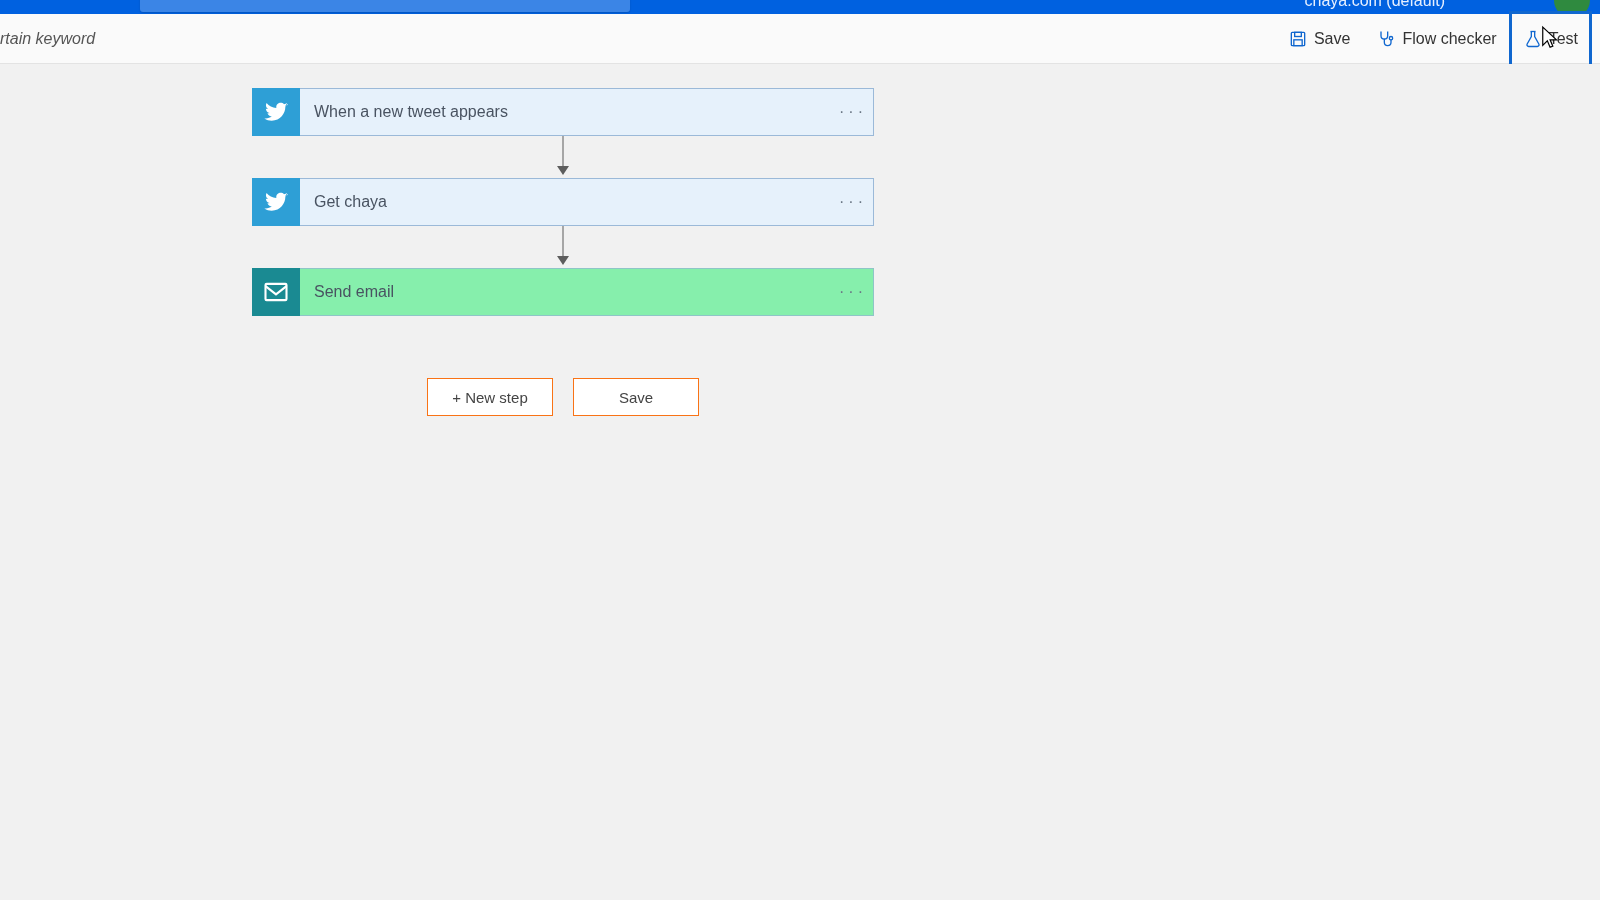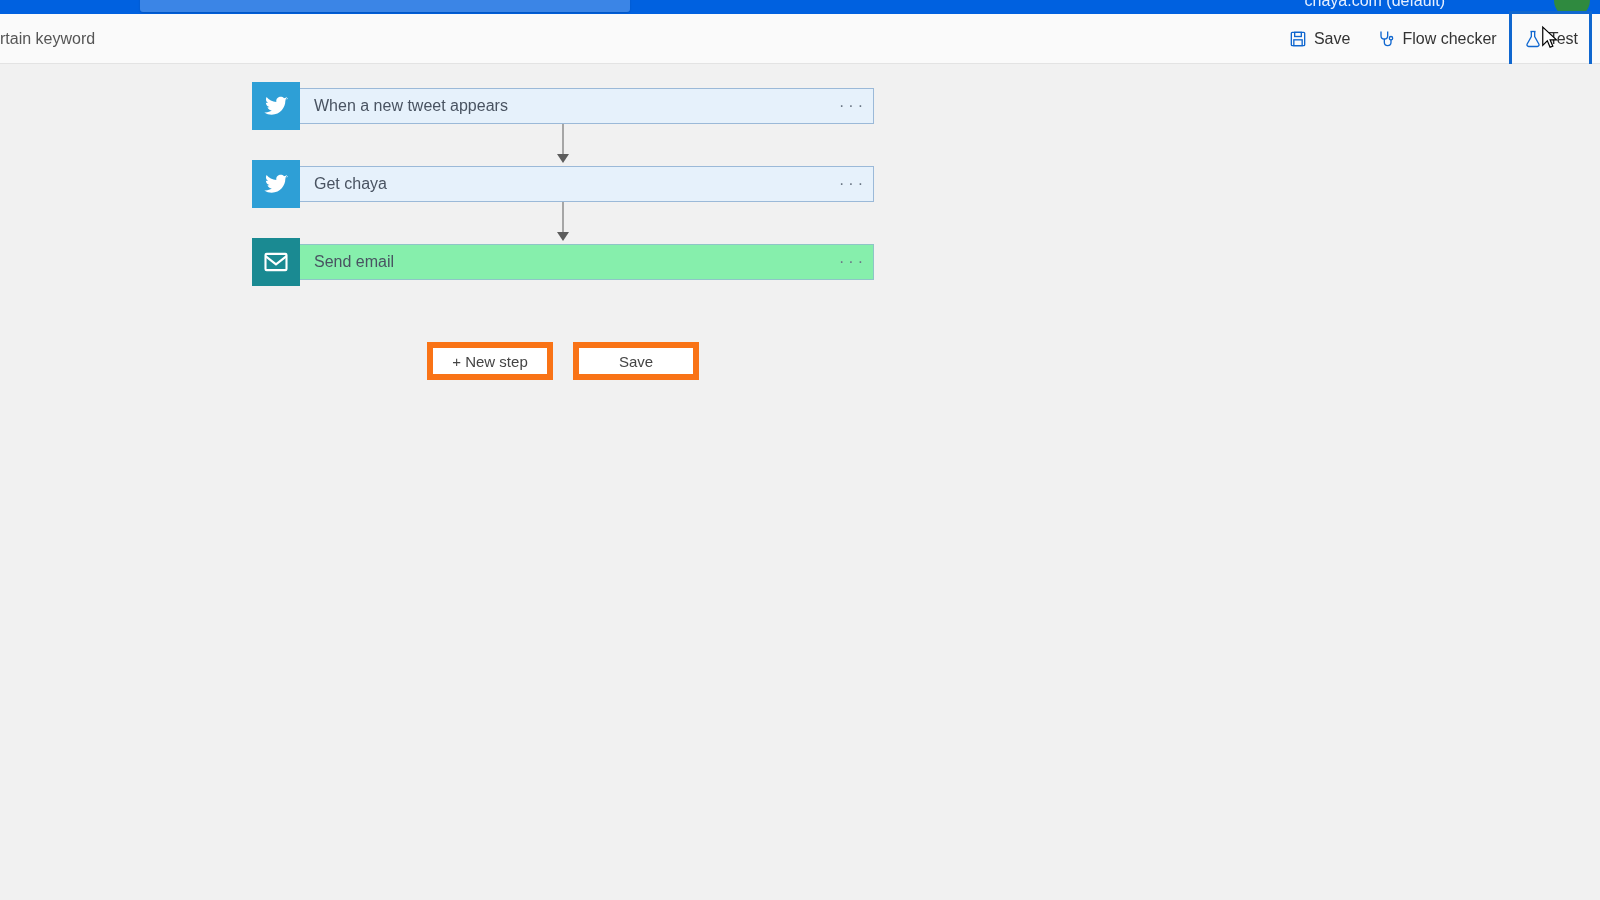--- a/index.html
+++ b/index.html
@@ -48,20 +48,21 @@
     align-items: center;
   }
   .toolbar .flow-title {
     position: absolute;
     left: 0; top: 0; height: 100%;
     display: flex; align-items: center;
     padding-left: 0;
     font-size: 16px;
     color: #555;
     white-space: nowrap;
+    font-style: italic;
   }
   .toolbar .actions {
     position: absolute;
     right: 12px; top: 0; height: 100%;
     display: flex; align-items: center;
   }
   .toolbar .action {
     display: flex; align-items: center;
     padding: 6px 10px;
     font-size: 16px;
@@ -101,21 +102,21 @@
     background: #f1f1f1;
     overflow: auto;
   }
   .col {
     position: absolute;
     left: 252px; top: 24px;
     width: 622px;
   }
   .step {
     width: 622px;
-    height: 36px;
+    height: 48px;
     border: 1px solid #9bb9d8;
     display: flex;
     align-items: center;
     cursor: pointer;
   }
   .step.twitter { background: #e6f1fb; }
   .step.smtp    { background: #86efac; border-color: #8fc5c7; }
   .step .icon-cell {
     width: 48px; height: 48px;
     display: flex; align-items: center; justify-content: center;
@@ -163,21 +164,21 @@
   .footer-btns {
     display: flex;
     gap: 20px;
     justify-content: center;
     margin-top: 62px;
   }
   .btn {
     min-width: 126px;
     height: 38px;
     background: #fff;
-    border: 6px solid #f97316;
+    border: 1px solid #f97316;
     font-size: 15px;
     color: #444;
     cursor: pointer;
     display: flex; align-items: center; justify-content: center;
     padding: 0 18px;
   }
 
   
   .cursor {
     position: absolute;

